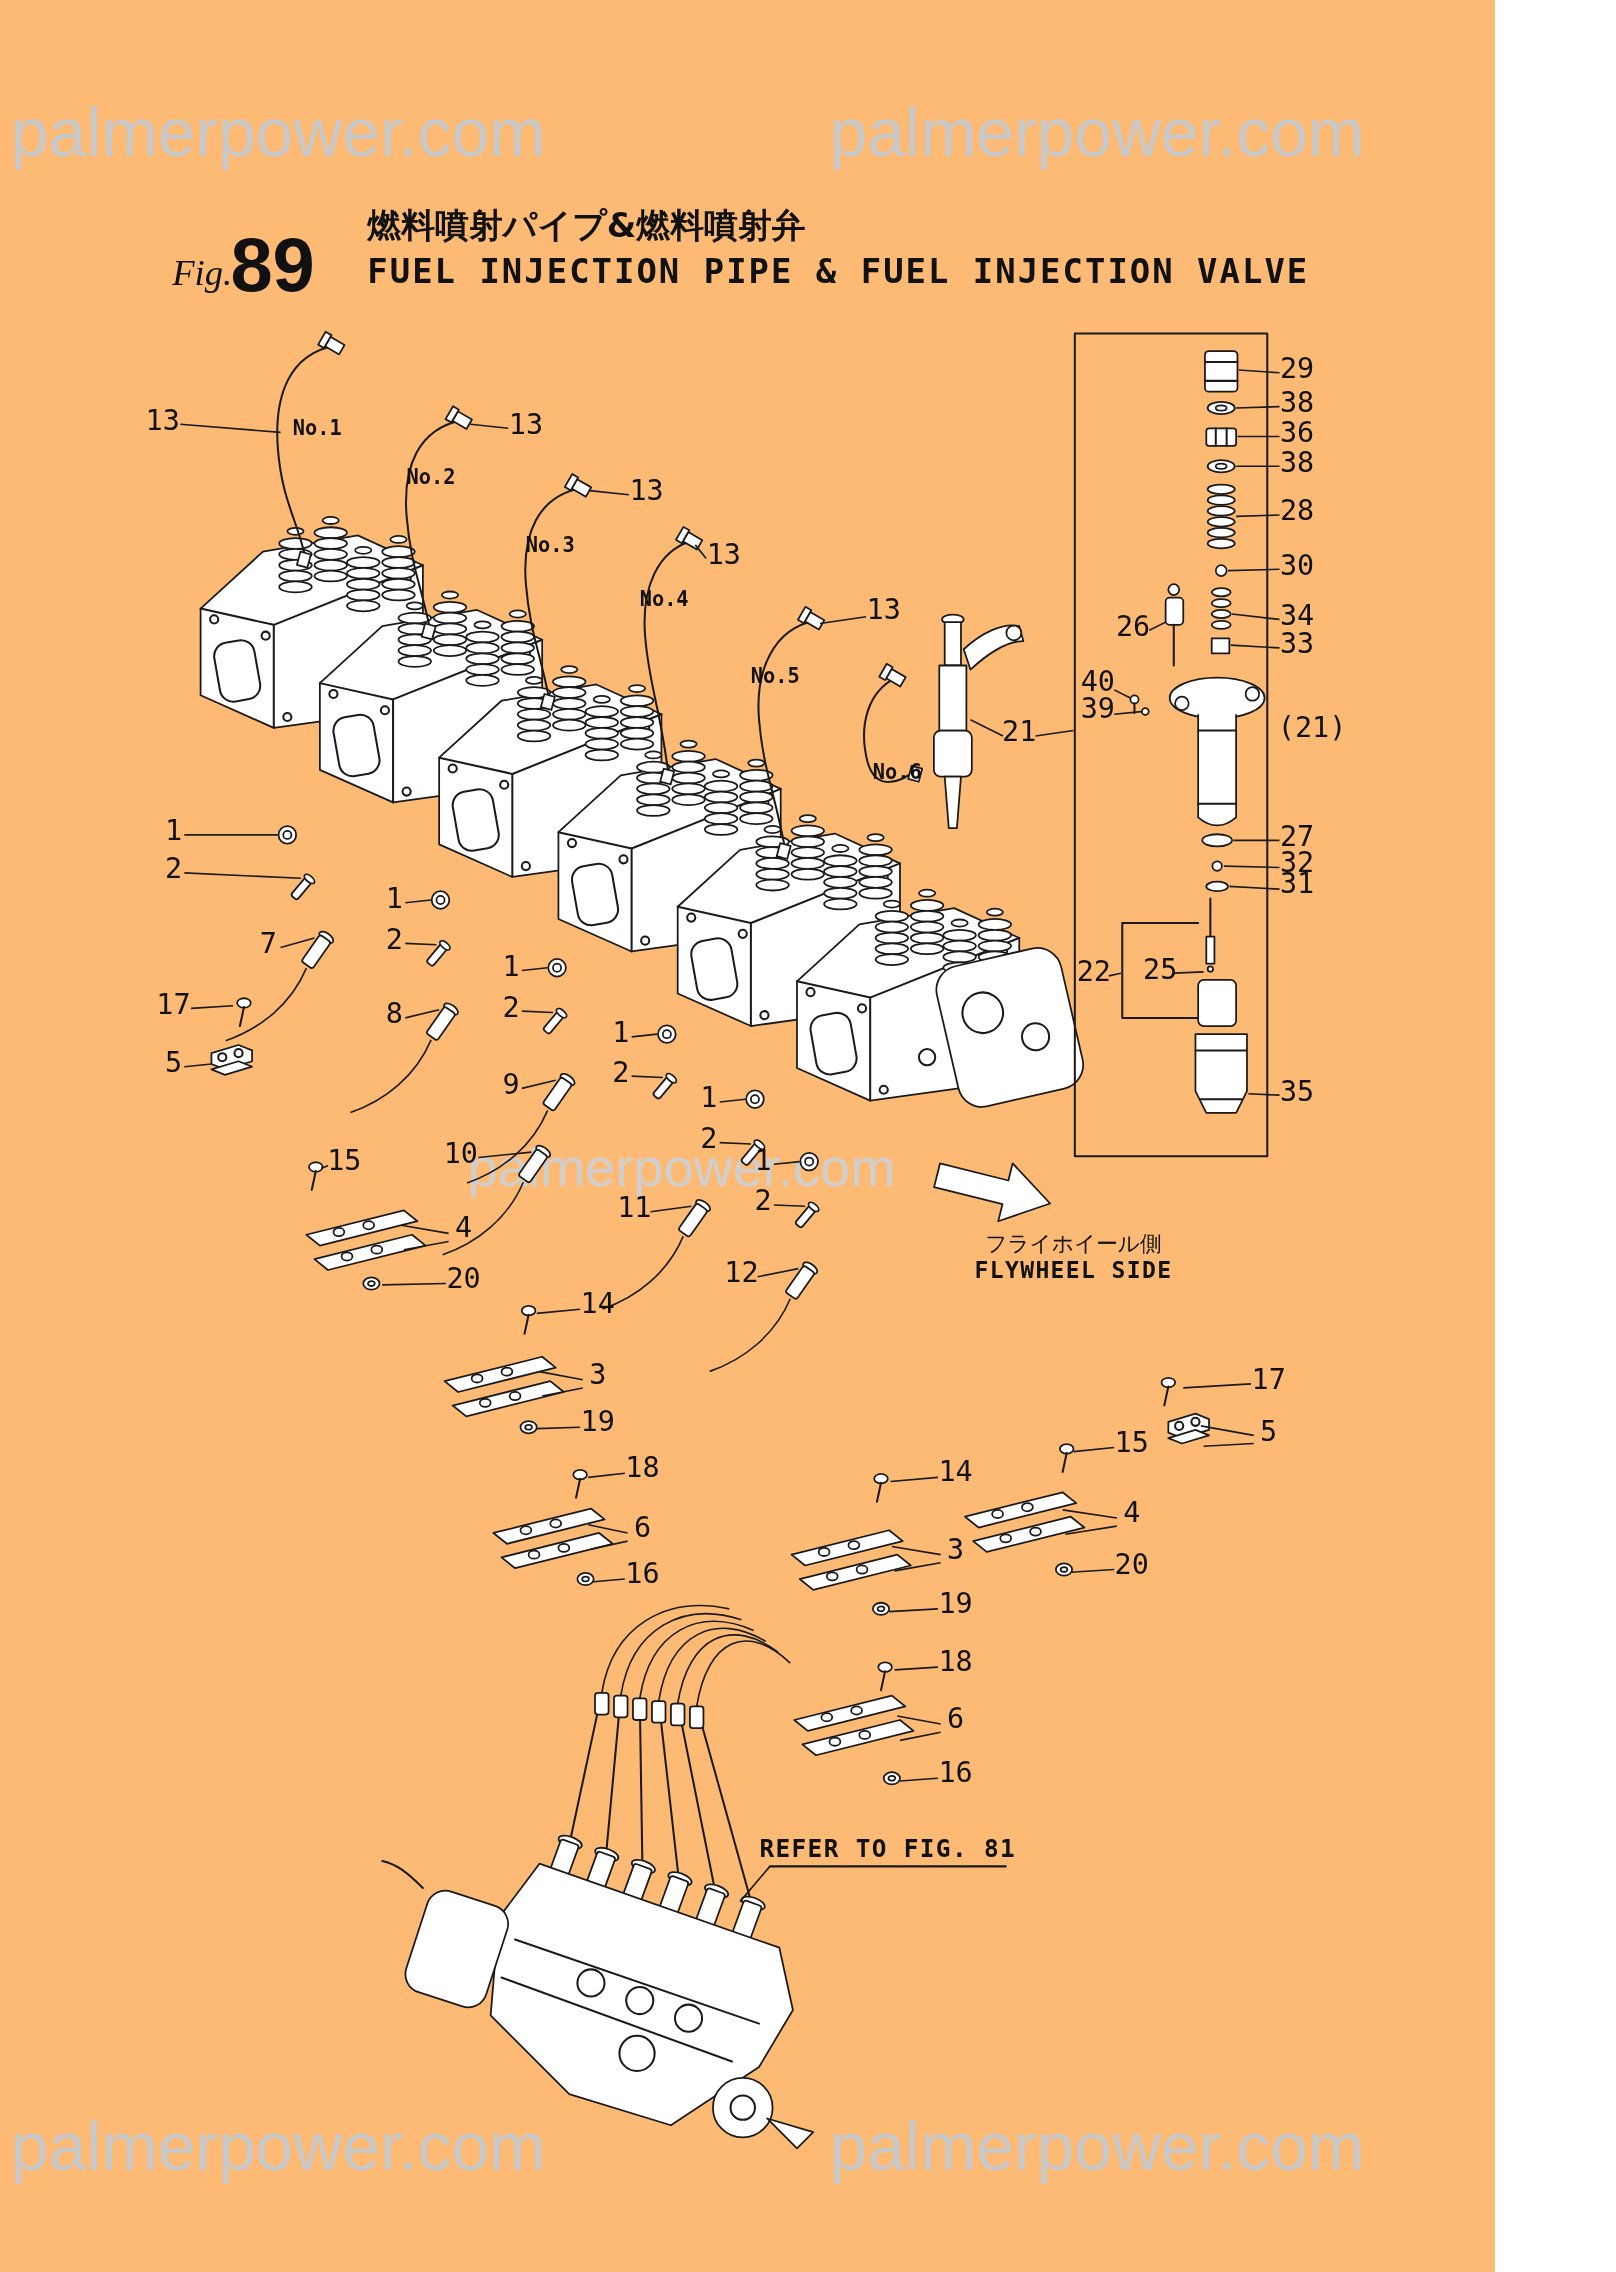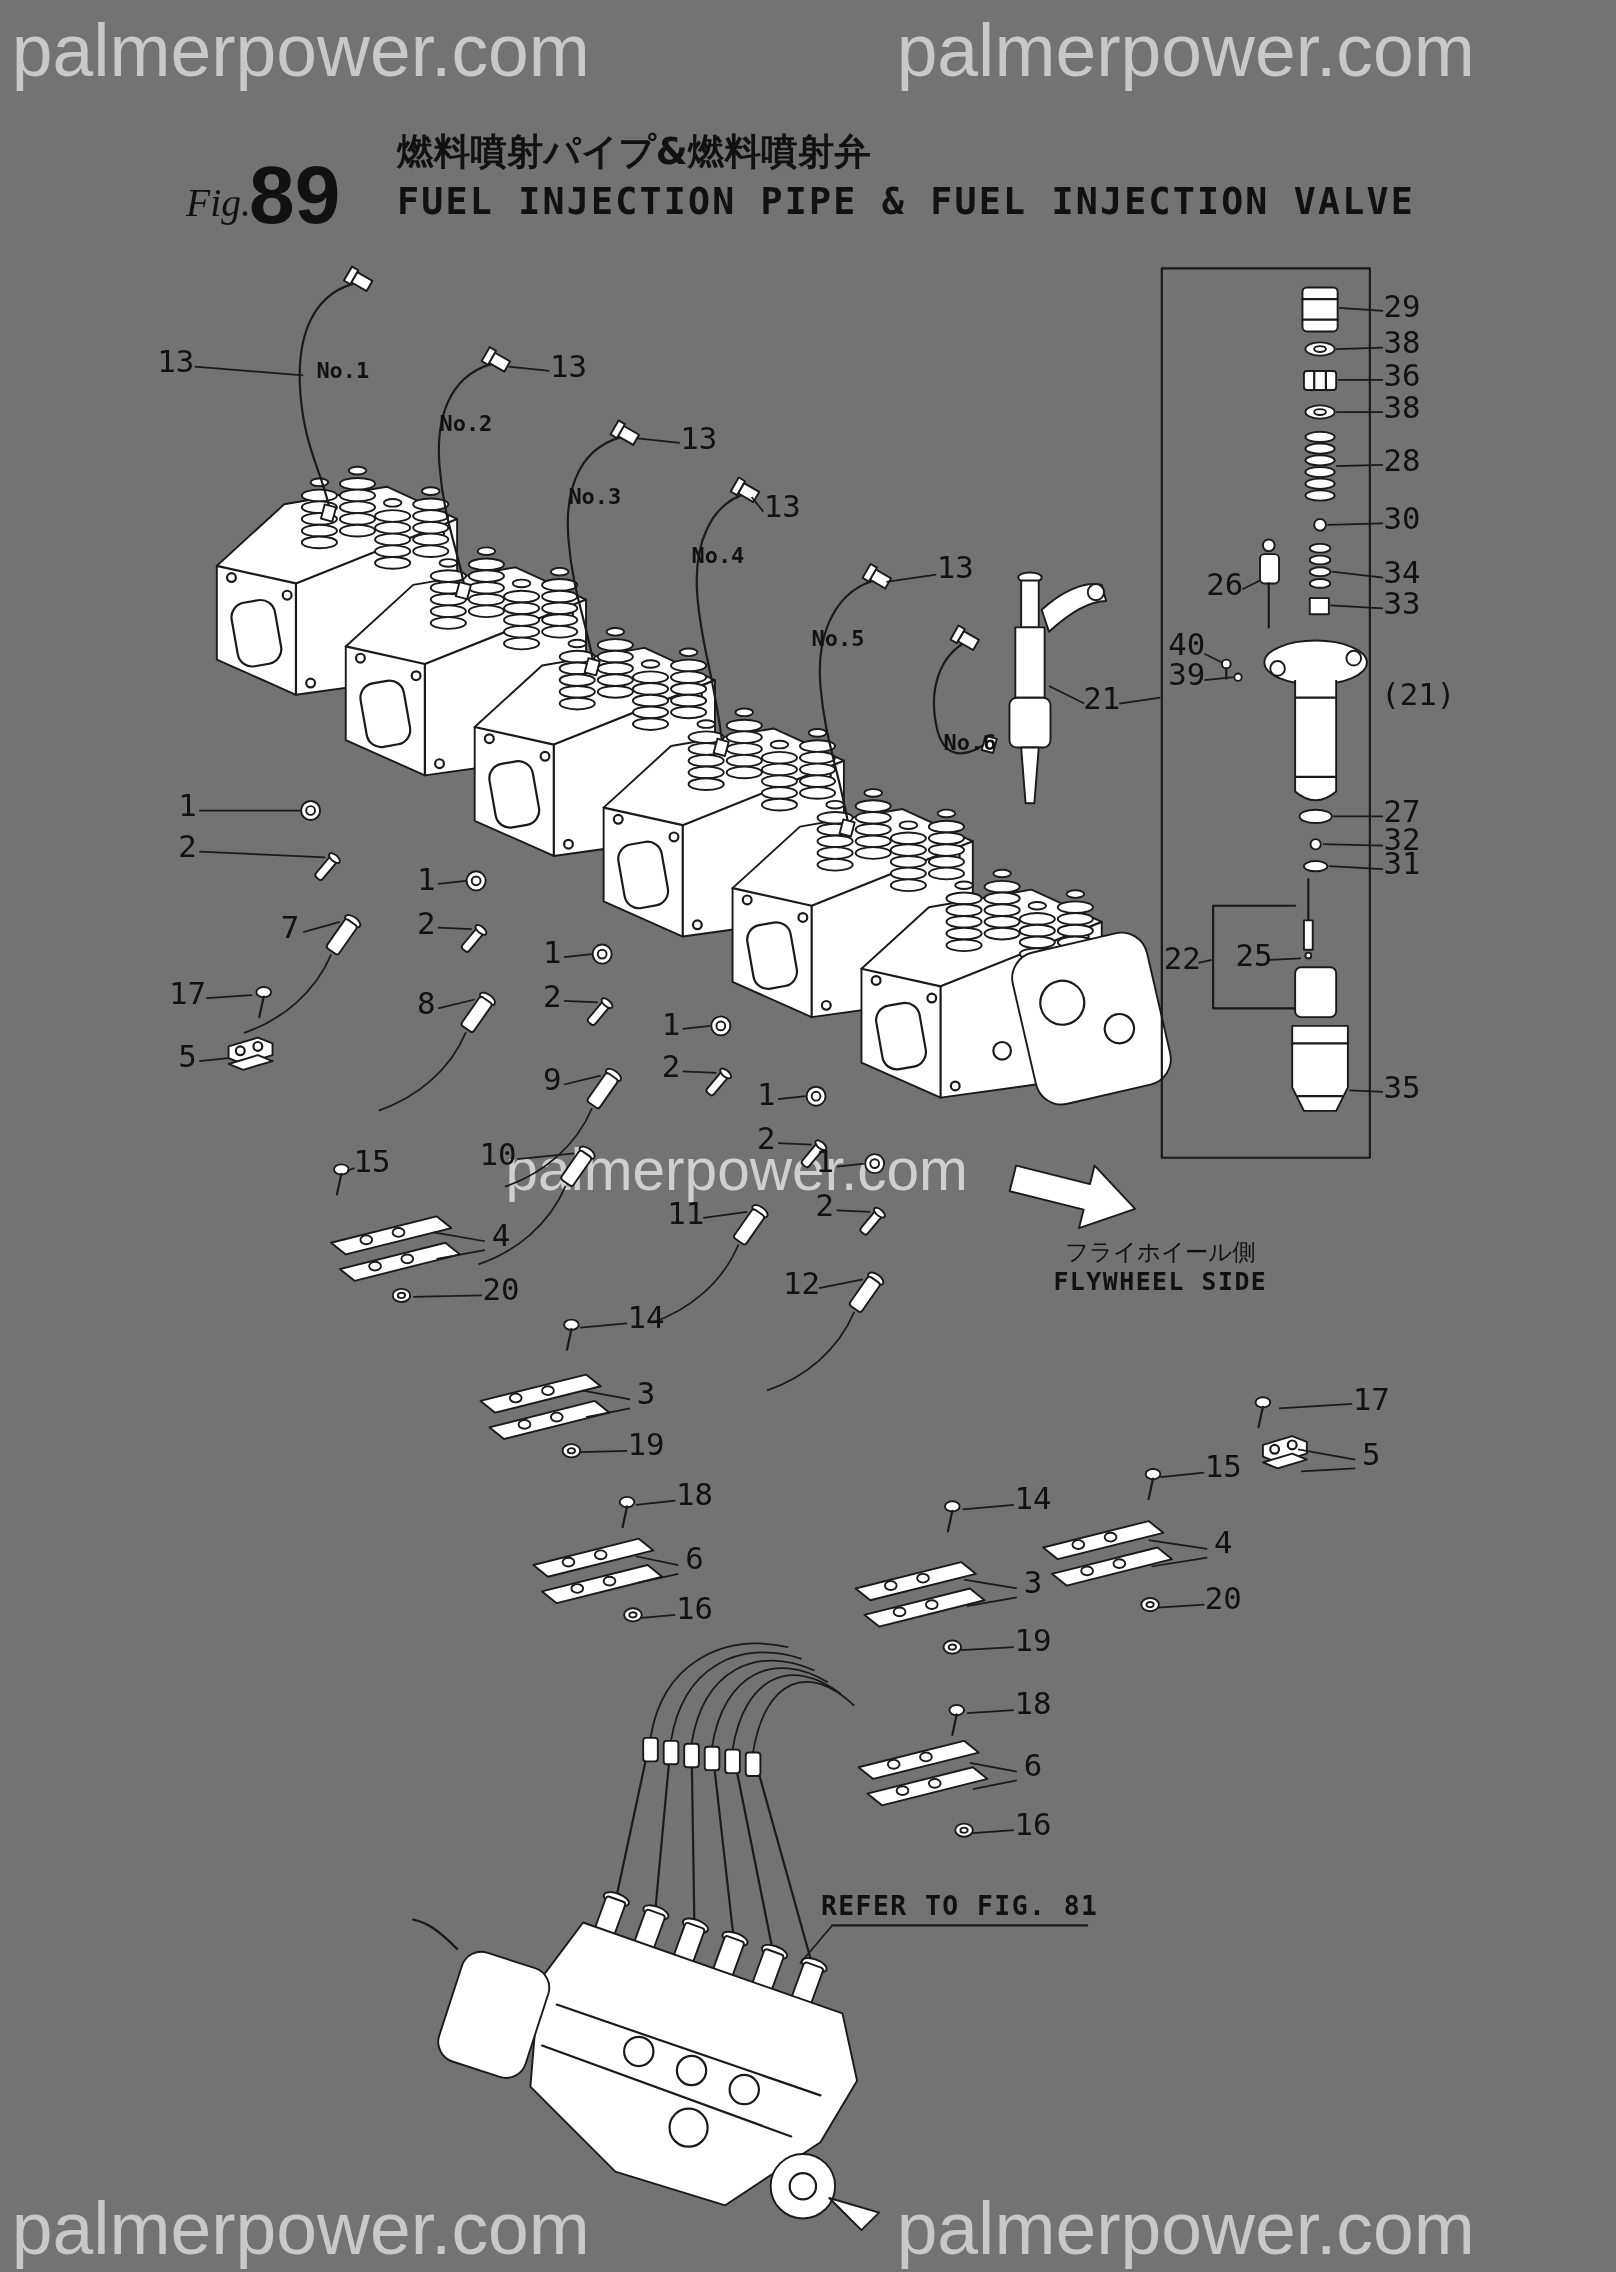--- a/index.html
+++ b/index.html
@@ -1,16 +1,16 @@
 <!DOCTYPE html>
 <html style="font-size:12px"><head>
 <meta charset="utf-8">
 <style>
   html,body{margin:0;padding:0;background:#fff;}
-  .page{position:relative;width:1616px;height:2273px;background:#737373;overflow:hidden;}
+  .page{position:relative;width:1495px;height:2273px;background:#fdba74;overflow:hidden;}
   .page svg{position:absolute;inset:0;width:100%;height:100%;}
   .ink{stroke:#1a1a1a;fill:none;stroke-width:1.5;stroke-linejoin:round;stroke-linecap:round;}
   .part{stroke:#1a1a1a;fill:#ffffff;stroke-width:1.3;stroke-linejoin:round;}
   .lead{stroke:#1a1a1a;fill:none;stroke-width:1.2;}
   text{font-family:"DejaVu Sans Mono",monospace;fill:#111;}
   .callout{font-size:21px;}
   .pipe-label{font-size:15px;font-weight:bold;}
   .wm{font-family:"Liberation Sans",sans-serif;font-size:50px;fill:#c8c8c8;}
   .wm-mid{font-family:"Liberation Sans",sans-serif;font-size:40px;fill:#cfcfcf;}
   .fig-label{font-family:"Liberation Serif",serif;font-size:27px;font-style:italic;}

